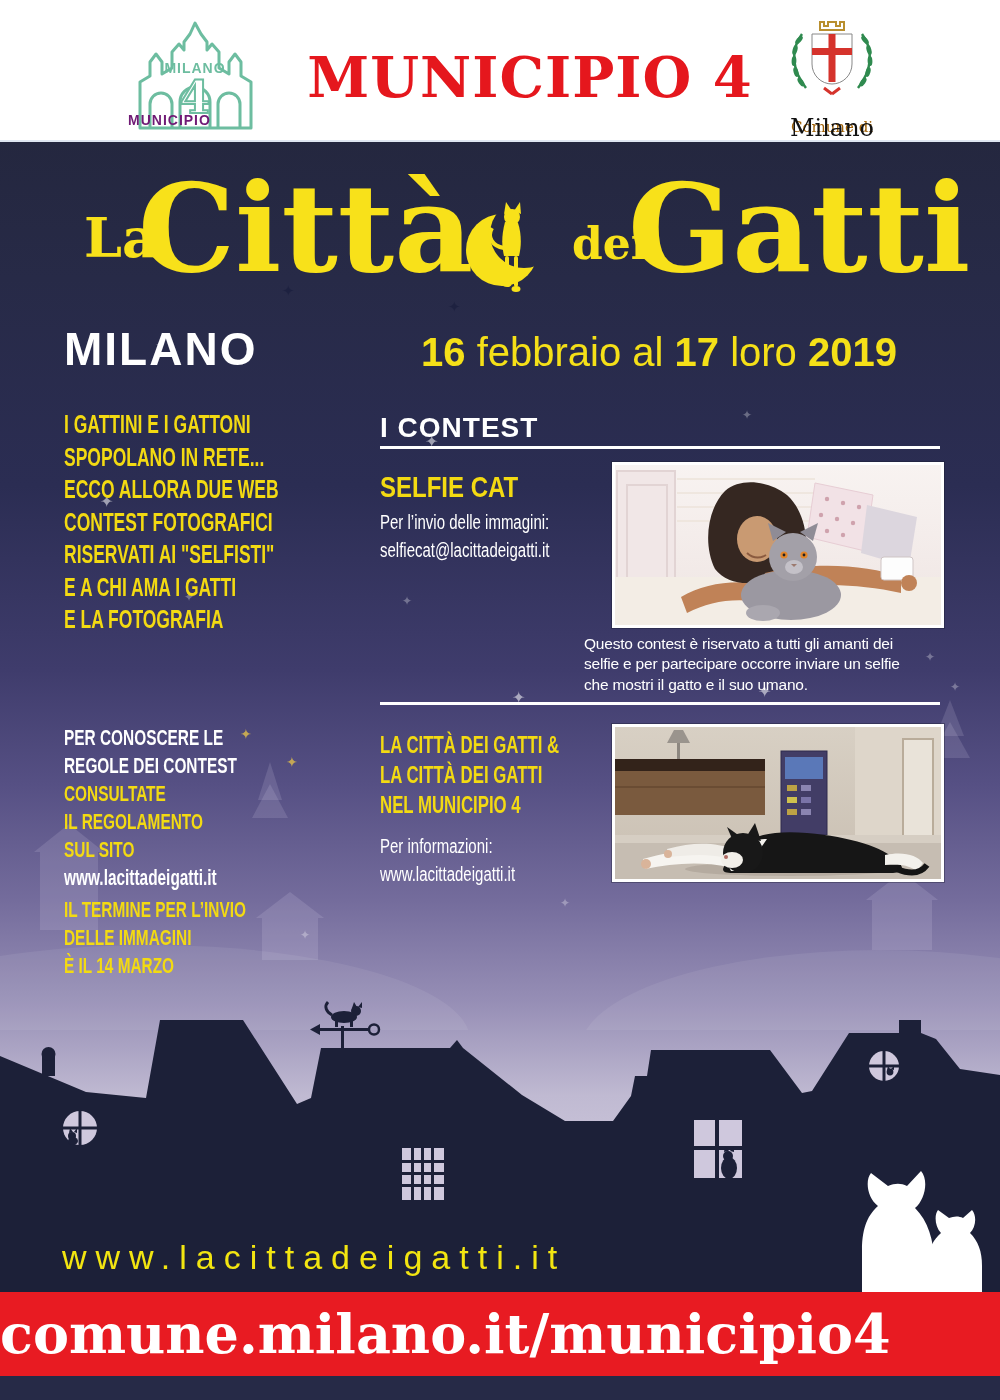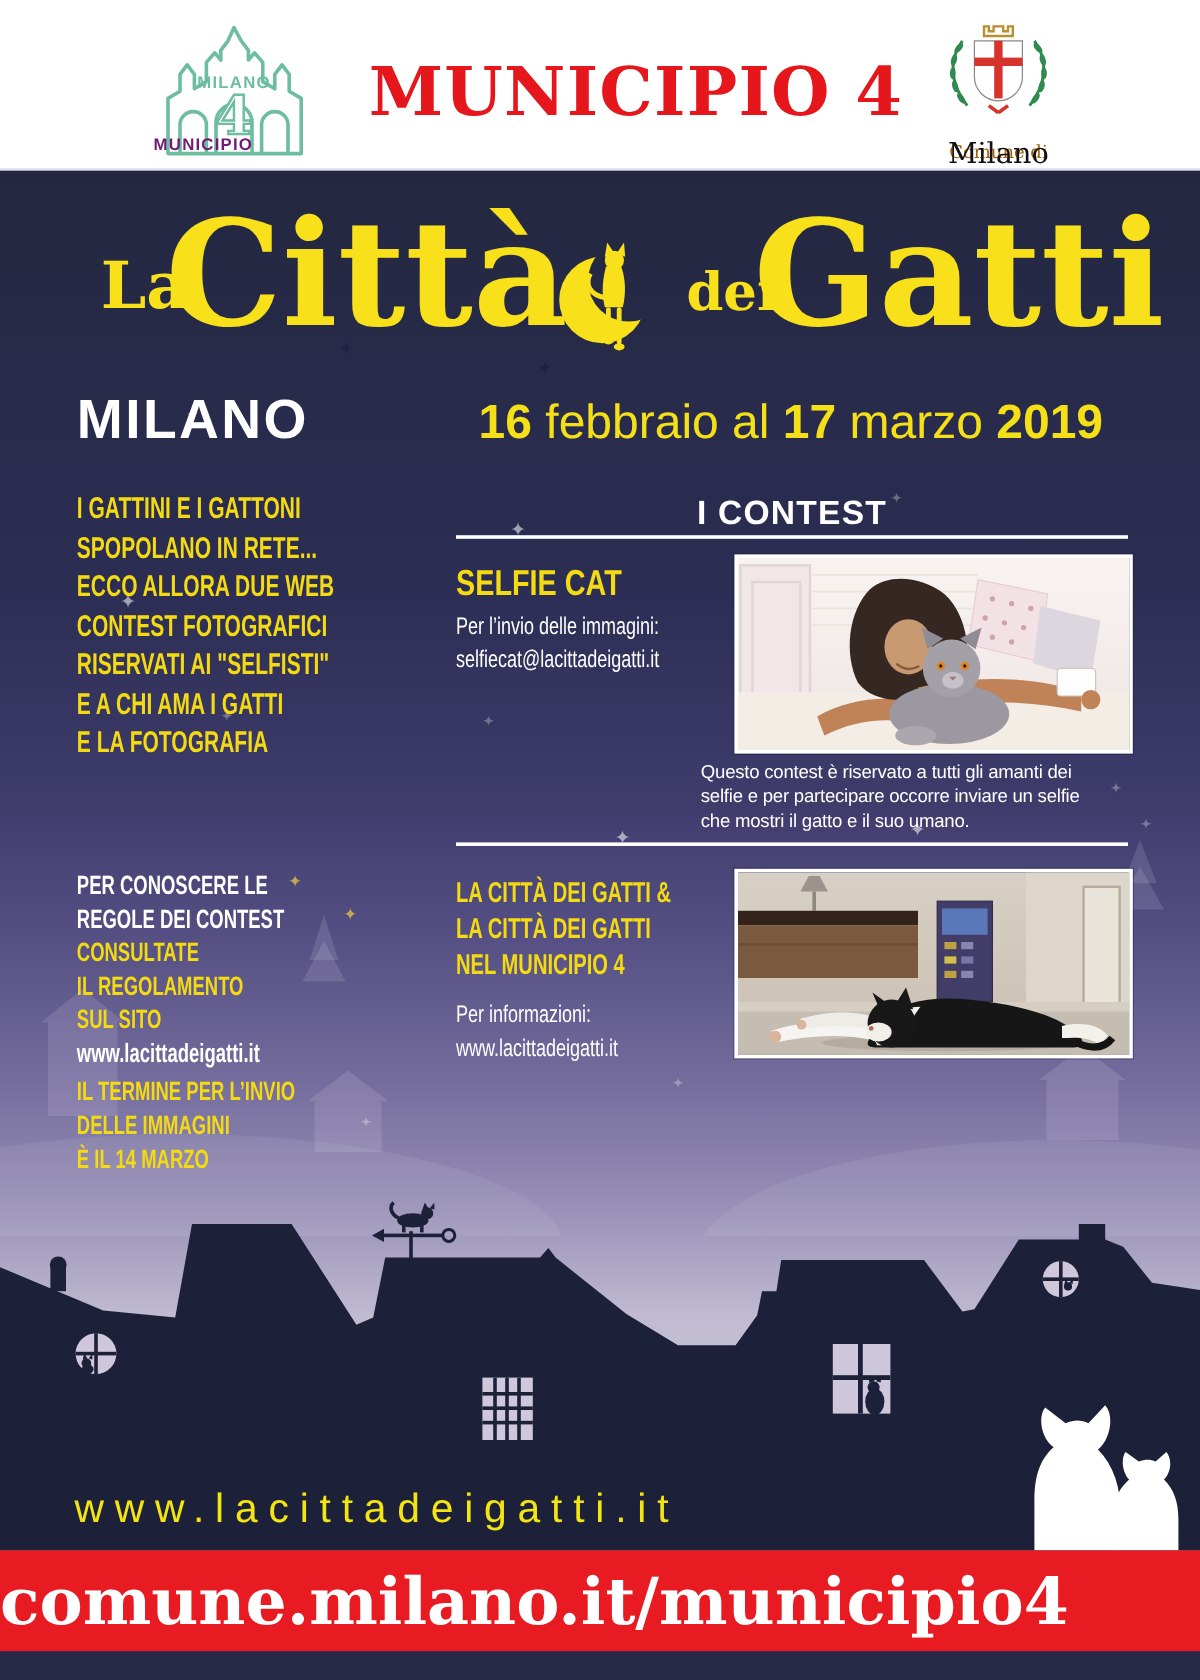--- a/index.html
+++ b/index.html
@@ -43,21 +43,21 @@
   .cx75{transform:scaleX(.75);transform-origin:0 0;}
   .cx80{transform:scaleX(.80);transform-origin:0 0;}
   .preline{white-space:pre-line;}
   .intro{position:absolute;left:64px;top:408px;width:460px;color:#f3da12;
      font-weight:bold;font-size:25px;line-height:1.3;z-index:5;}
   .rules{position:absolute;left:64px;top:724px;width:430px;font-weight:bold;font-size:22px;
      line-height:1.27;z-index:5;}
   .rules .w{color:#fff;} .rules .y{color:#f3da12;}
   .deadline{position:absolute;left:64px;top:896px;width:430px;color:#f3da12;
      font-weight:bold;font-size:22px;line-height:1.27;z-index:5;}
-  .contests-head{position:absolute;left:380px;top:412px;width:560px;text-align:center;
+  .contests-head{position:absolute;left:380px;top:412px;width:560px;text-align:left;
      color:#fff;font-weight:bold;font-size:28px;letter-spacing:1px;z-index:5;}
   .rule-line{position:absolute;left:380px;width:560px;height:3px;background:#fff;z-index:5;}
   .line1{top:446px;} .line2{top:702px;}
   .sec-title{position:absolute;color:#f3da12;font-weight:bold;z-index:5;}
   .t-selfie{left:380px;top:470px;width:260px;font-size:30px;}
   .t-citta{left:380px;top:730px;width:330px;font-size:24px;line-height:1.26;}
   .sec-info{position:absolute;color:#fff;font-size:20px;line-height:1.4;width:310px;z-index:5;}
   .i1{left:380px;top:508px;} .i2{left:380px;top:832px;}
   .photo{position:absolute;left:612px;width:326px;border:3px solid #fff;z-index:5;
      box-shadow:0 0 0 1px rgba(20,22,40,.35);}
@@ -171,21 +171,21 @@
       <rect x="53" y="66" width="4" height="26" rx="2"></rect>
       <rect x="62" y="66" width="4" height="31" rx="2"></rect>
       <ellipse cx="55" cy="94" rx="4.5" ry="3"></ellipse>
       <ellipse cx="64" cy="99" rx="4.5" ry="3"></ellipse>
       <path d="M52,58 C40,56 35,47 40,38" stroke="#f8e11a" stroke-width="4" fill="none"></path>
     </g>
   </svg>
 
   <span class="hero-city">MILANO</span>
   <div class="hero-date">
-    <b>16</b><span> febbraio al </span><b>17</b><span> marzo </span><b>2019</b>
+    <b>16</b><span> febbraio al </span><b>17</b><span> loro </span><b>2019</b>
   </div>
 
   <div class="intro preline cx70">I GATTINI E I GATTONI
 SPOPOLANO IN RETE...
 ECCO ALLORA DUE WEB
 CONTEST FOTOGRAFICI
 RISERVATI AI "SELFISTI"
 E A CHI AMA I GATTI
 E LA FOTOGRAFIA</div>
 

